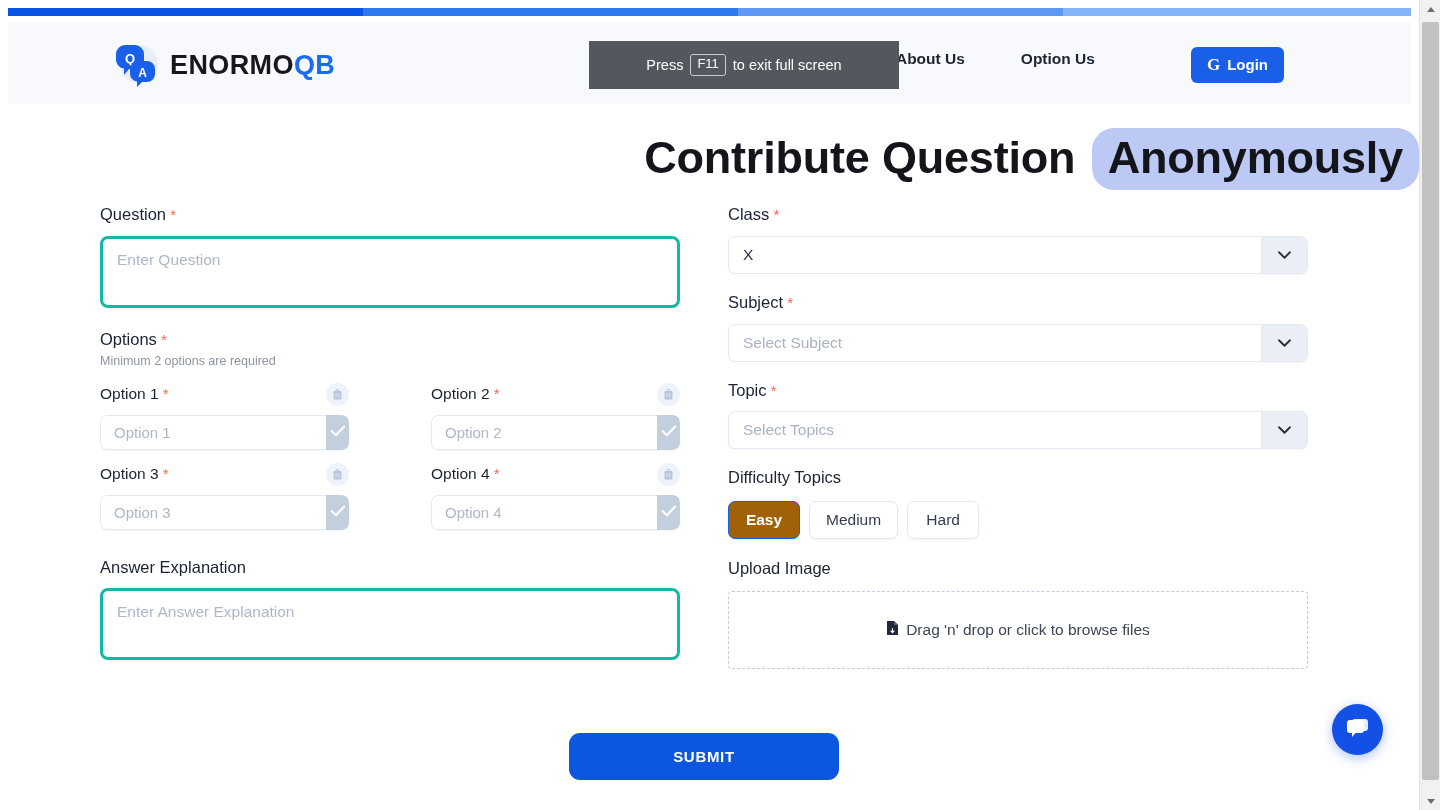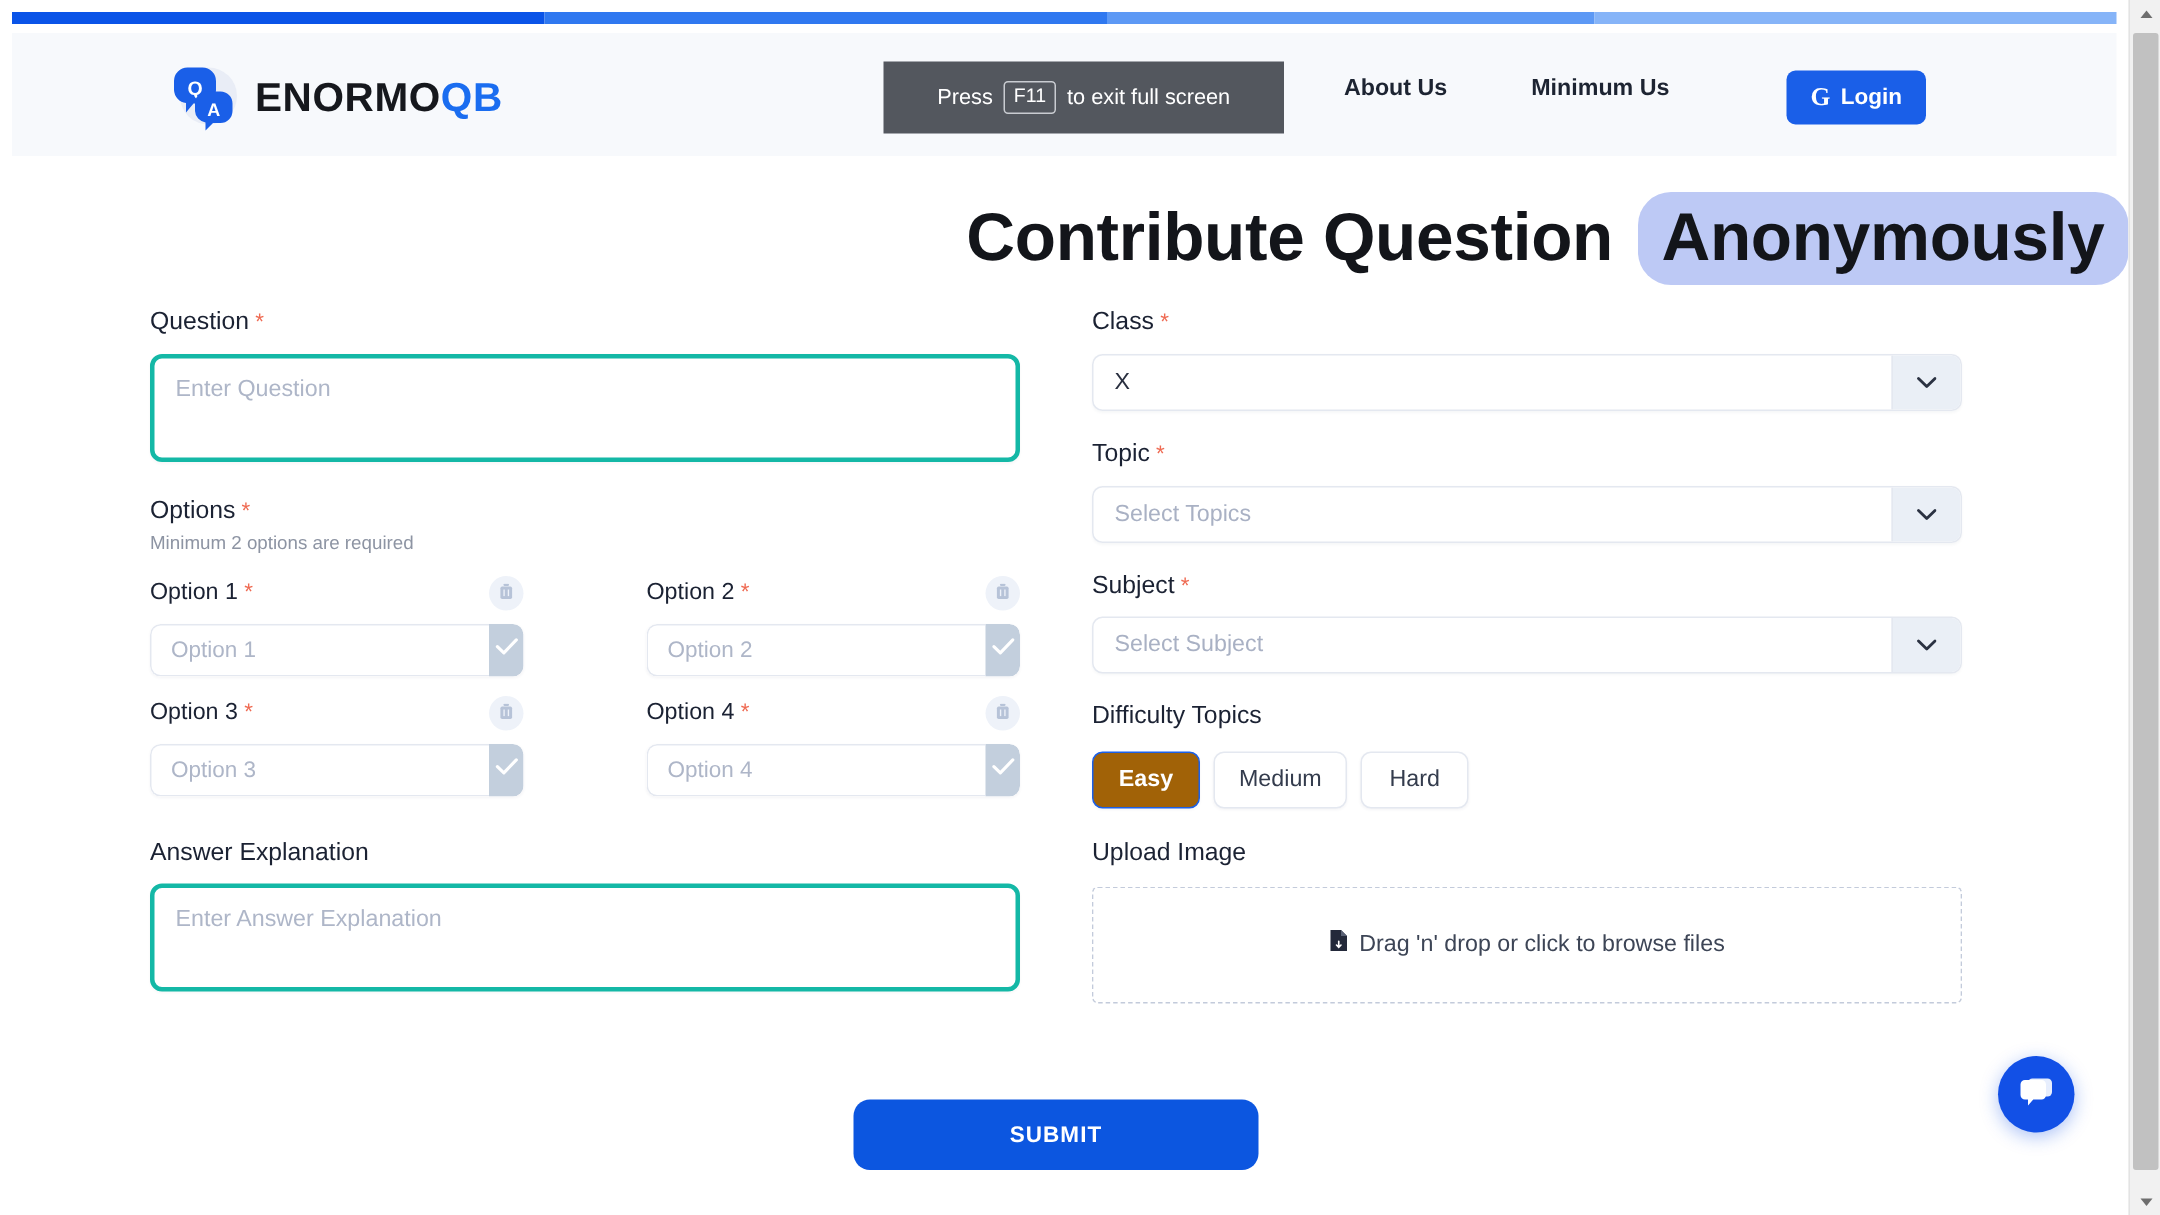--- a/index.html
+++ b/index.html
@@ -115,21 +115,21 @@
   .login-btn .label {
     font-size: 15px;
     font-weight: bold;
     color: #ffffff;
   }
 
   
   .fs-hint {
     position: absolute;
     left: 589px; top: 41px;
-    width: 267px; height: 48px;
+    width: 310px; height: 48px;
     background: #53575e;
     display: flex;
     align-items: center;
     justify-content: center;
     gap: 7px;
     color: #ffffff;
     font-size: 14.5px;
     z-index: 40;
   }
   .fs-key {
@@ -422,21 +422,21 @@
           </g>
           <text x="30.5" y="35" font-family="Liberation Sans, sans-serif" font-size="12" font-weight="bold" fill="#ffffff" text-anchor="middle">A</text>
         </svg>
       </div>
       <div class="brand-text"><span>ENORMO</span><span class="accent">QB</span></div>
     </div>
 
     <div class="nav-links" id="nav-links">
         <div class="nav-link">Process Flow</div>
         <div class="nav-link">About Us</div>
-        <div class="nav-link">Minimum Us</div>
+        <div class="nav-link">Option Us</div>
       </div>
 
     <div class="login-btn">
       <span class="g">G</span>
       <span class="label">Login</span>
     </div>
 
     <div class="fs-hint">
       <span>Press</span>
       <span class="fs-key">F11</span>
@@ -563,35 +563,35 @@
             <div class="select-value">X</div>
             <div class="select-arrow">
               <svg width="13" height="8" viewBox="0 0 13 8" aria-hidden="true">
                   <path d="M1 1.3 L6.5 6.7 L12 1.3" fill="none" stroke="#2b3242" stroke-width="1.9" stroke-linecap="round" stroke-linejoin="round"></path>
                 </svg>
             </div>
           </div>
         </div>
 
         <div class="field" style="margin-top:19px;">
-          <label class="label"><span>Topic</span><span class="req"> *</span></label>
+          <label class="label"><span>Subject</span><span class="req"> *</span></label>
           <div class="select-row">
-            <div class="select-value placeholder">Select Topics</div>
+            <div class="select-value placeholder">Select Subject</div>
             <div class="select-arrow">
               <svg width="13" height="8" viewBox="0 0 13 8" aria-hidden="true">
                   <path d="M1 1.3 L6.5 6.7 L12 1.3" fill="none" stroke="#2b3242" stroke-width="1.9" stroke-linecap="round" stroke-linejoin="round"></path>
                 </svg>
             </div>
           </div>
         </div>
 
         <div class="field" style="margin-top:19px;">
-          <label class="label"><span>Subject</span><span class="req"> *</span></label>
+          <label class="label"><span>Topic</span><span class="req"> *</span></label>
           <div class="select-row">
-            <div class="select-value placeholder">Select Subject</div>
+            <div class="select-value placeholder">Select Topics</div>
             <div class="select-arrow">
               <svg width="13" height="8" viewBox="0 0 13 8" aria-hidden="true">
                   <path d="M1 1.3 L6.5 6.7 L12 1.3" fill="none" stroke="#2b3242" stroke-width="1.9" stroke-linecap="round" stroke-linejoin="round"></path>
                 </svg>
             </div>
           </div>
         </div>
 
         <div class="field" style="margin-top:19px;">
           <label class="label">Difficulty Topics</label>

